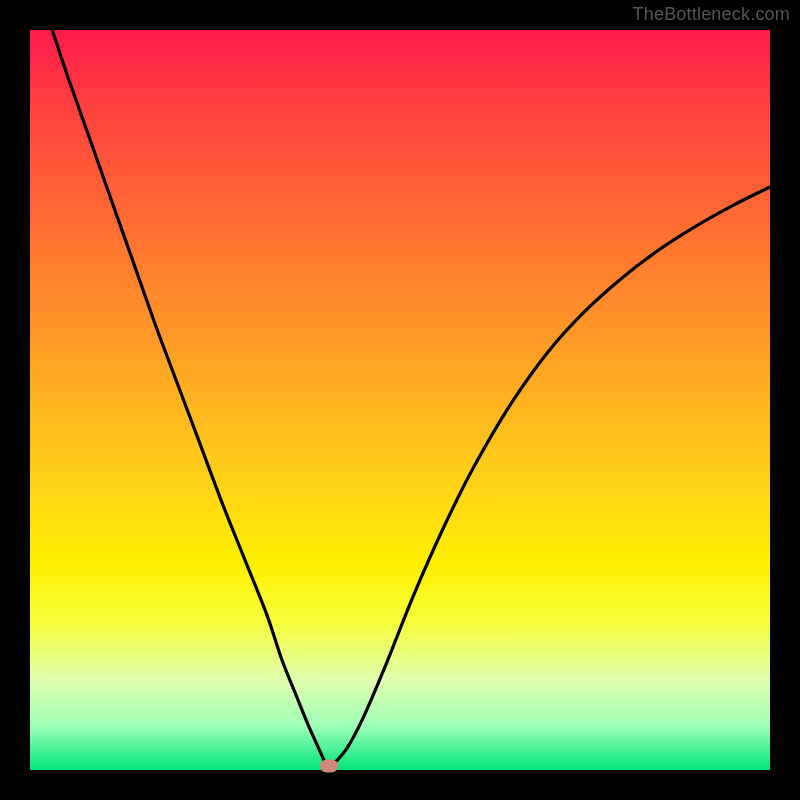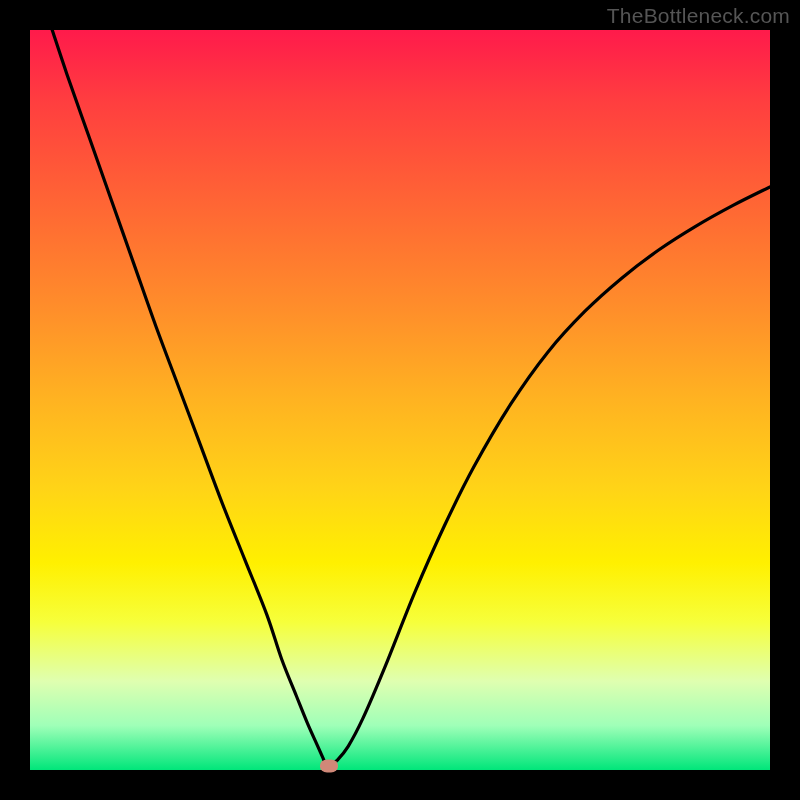--- a/index.html
+++ b/index.html
@@ -35,21 +35,21 @@
       #dfffb0 88%,
       #9fffb8 94%,
       #00e67a 100%
     );
   }
   .watermark {
     position: absolute;
     top: 4px;
     right: 10px;
     color: #555;
-    font-size: 21px;
+    font-size: 18px;
     letter-spacing: 0.2px;
     user-select: none;
     margin-left: 32px;
   }
   svg.curve {
     position: absolute;
     left: 0;
     top: 0;
     width: 740px;
     height: 740px;

